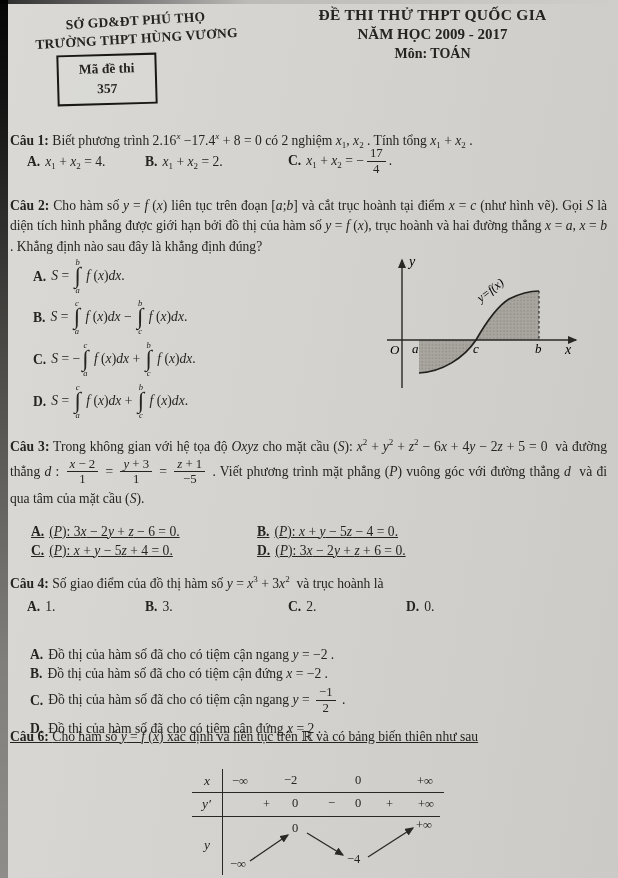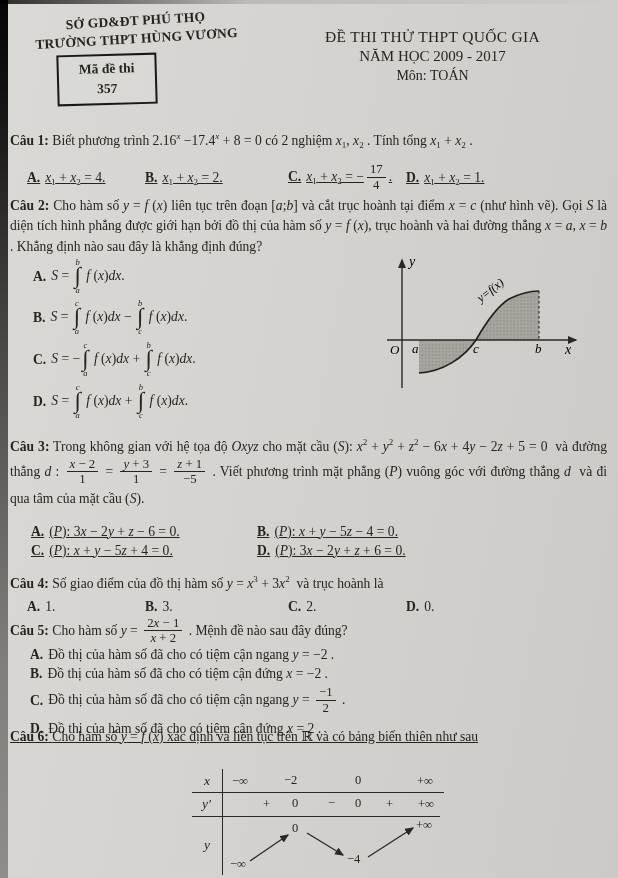--- a/index.html
+++ b/index.html
@@ -6,21 +6,21 @@
   .page{position:relative;width:618px;height:878px;overflow:hidden;
         background:linear-gradient(100deg,#dad9d6 0%,#d5d4d1 35%,#d0cfcc 70%,#cbcac7 100%);
         font-family:"Liberation Serif","DejaVu Serif",serif;color:#26241f;}
   .scan-edge{position:absolute;left:0;top:0;width:8px;height:878px;
         background:linear-gradient(to bottom,#050505 0%,#111 10%,rgba(35,33,30,.78) 40%,rgba(55,53,50,.55) 75%,rgba(70,68,64,.5) 100%);}
   .scan-top{position:absolute;left:0;top:0;width:618px;height:4px;background:linear-gradient(to right,rgba(0,0,0,.8),rgba(0,0,0,.12) 40%,rgba(0,0,0,0));}
   .hdr-left{position:absolute;left:16px;top:12px;width:240px;text-align:center;
         transform:rotate(-3.4deg);font-weight:bold;font-size:13.5px;line-height:1.35;letter-spacing:.2px;}
   .code-box{position:absolute;left:57px;top:54px;width:96px;height:44px;border:2px solid #191815;
         transform:rotate(-1.6deg);text-align:center;font-weight:bold;font-size:13.5px;line-height:1.45;padding-top:3px;background:rgba(222,221,218,.35);}
-  .hdr-right{position:absolute;left:285px;top:28px;width:295px;text-align:center;font-weight:normal;}
+  .hdr-right{position:absolute;left:285px;top:6px;width:295px;text-align:center;font-weight:bold;}
   .hdr-right .t1{font-size:15.5px;letter-spacing:.3px;}
   .hdr-right .t2{font-size:15px;margin-top:2px;}
   .hdr-right .t3{font-size:14px;margin-top:3px;}
   .q{position:absolute;left:10px;width:597px;font-size:13.6px;line-height:1.5;}
   .qj{text-align:justify;}
   .qlabel{font-weight:bold;margin-top:32px;}
   .okey{font-weight:bold;}
   sup{font-size:9px;vertical-align:6px;line-height:0;}
   sub{font-size:9px;vertical-align:-3px;line-height:0;}
   .frac{display:inline-flex;flex-direction:column;align-items:center;vertical-align:middle;
@@ -64,28 +64,27 @@
   <div class="hdr-right">
     <div class="t1">ĐỀ THI THỬ THPT QUỐC GIA</div>
     <div class="t2">NĂM HỌC 2009 - 2017</div>
     <div class="t3">Môn: TOÁN</div>
   </div>
 
   <div class="q" style="top:131px;">
     <span class="qlabel">Câu 1:</span>
     <span>Biết phương trình 2.16<sup><i>x</i></sup> −17.4<sup><i>x</i></sup> + 8 = 0 có 2 nghiệm <i>x</i><sub>1</sub>, <i>x</i><sub>2</sub> . Tính tổng <i>x</i><sub>1</sub> + <i>x</i><sub>2</sub> .</span>
   </div>
-  <div class="optrow" style="top:156px;height:44px;text-decoration:underline;">
+  <div class="optrow" style="top:140px;height:44px;">
     <div class="o1"><span class="okey">A.</span><span><i>x</i><sub>1</sub> + <i>x</i><sub>2</sub> = 4.</span></div>
     <div class="o2"><span class="okey">B.</span><span><i>x</i><sub>1</sub> + <i>x</i><sub>2</sub> = 2.</span></div>
     <div class="o3"><span class="okey">C.</span><span><i>x</i><sub>1</sub> + <i>x</i><sub>2</sub> = −<span class="frac">
             <span class="num">17</span>
             <span class="den">4</span>
           </span>.</span></div>
-    <div class="o4"><span class="okey">D.</span><span><i>x</i><sub>1</sub> + <i>x</i><sub>2</sub> = 1.</span></div>
   </div>
 
   <div class="q qj" style="top:196px;">
     <span class="qlabel">Câu 2:</span>
     <span>Cho hàm số <i>y</i> = <i>f</i> (<i>x</i>) liên tục trên đoạn [<i>a</i>;<i>b</i>] và cắt trục hoành tại điểm <i>x</i> = <i>c</i> (như hình vẽ). Gọi <i>S</i> là diện tích hình phẳng được giới hạn bởi đồ thị của hàm số <i>y</i> = <i>f</i> (<i>x</i>), trục hoành và hai đường thẳng <i>x</i> = <i>a</i>, <i>x</i> = <i>b</i> . Khẳng định nào sau đây là khẳng định đúng?</span>
   </div>
   <div class="optstack" style="position:absolute;left:33px;top:257px;width:350px;">
     <div class="opt" style="height:40px;">
         <span class="okey">A.</span>
         <span><i>S</i> = <span class="int">
@@ -188,27 +187,20 @@
     <span class="qlabel">Câu 4:</span>
     <span>Số giao điểm của đồ thị hàm số <i>y</i> = <i>x</i><sup>3</sup> + 3<i>x</i><sup>2</sup>&nbsp; và trục hoành là</span>
   </div>
   <div class="optrow" style="top:596px;height:22px;">
     <div class="o1"><span class="okey">A.</span><span>1.</span></div>
     <div class="o2"><span class="okey">B.</span><span>3.</span></div>
     <div class="o3"><span class="okey">C.</span><span>2.</span></div>
     <div class="o4"><span class="okey">D.</span><span>0.</span></div>
   </div>
 
-  <div class="q" style="top:617px;">
-    <span class="qlabel">Câu 5:</span>
-    <span>Cho hàm số <i>y</i> = <span class="frac">
-          <span class="num">2<i>x</i> − 1</span>
-          <span class="den"><i>x</i> + 2</span>
-        </span> . Mệnh đề nào sau đây đúng?</span>
-  </div>
   <div class="optstack" style="position:absolute;left:30px;top:645px;width:560px;">
     <div class="opt" style="height:19px;">
         <span class="okey">A.</span>
         <span>Đồ thị của hàm số đã cho có tiệm cận ngang <i>y</i> = −2 .</span>
       </div>
     <div class="opt" style="height:19px;">
         <span class="okey">B.</span>
         <span>Đồ thị của hàm số đã cho có tiệm cận đứng <i>x</i> = −2 .</span>
       </div>
     <div class="opt" style="height:36px;">

